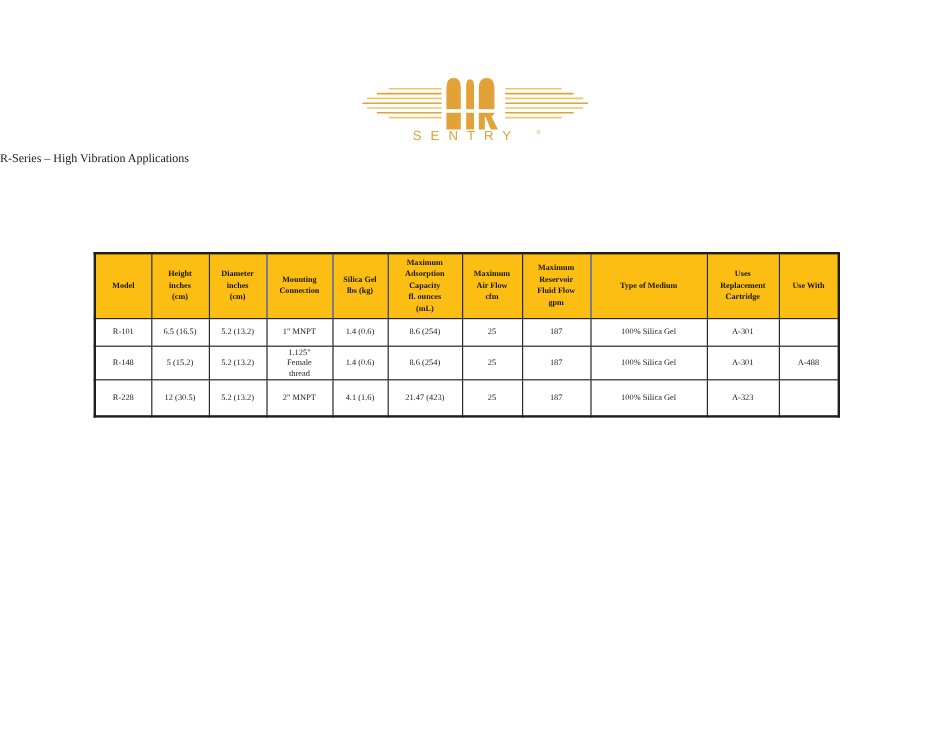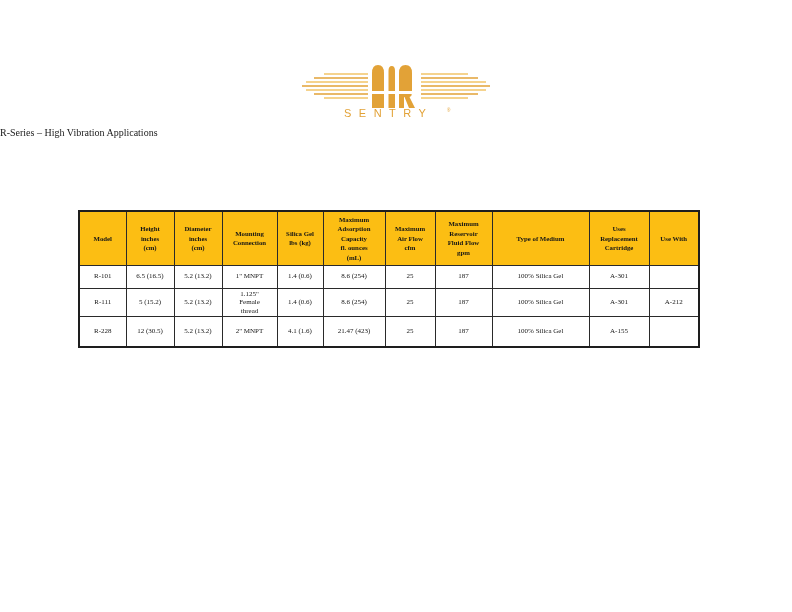--- a/index.html
+++ b/index.html
@@ -173,43 +173,43 @@
           <td>1" MNPT</td>
           <td>1.4 (0.6)</td>
           <td>8.6 (254)</td>
           <td>25</td>
           <td>187</td>
           <td>100% Silica Gel</td>
           <td>A-301</td>
           <td></td>
         </tr>
         <tr>
-          <td>R-111</td>
+          <td>R-148</td>
           <td>5 (15.2)</td>
           <td>5.2 (13.2)</td>
           <td>1.125"
 Female
 thread</td>
           <td>1.4 (0.6)</td>
           <td>8.6 (254)</td>
           <td>25</td>
           <td>187</td>
           <td>100% Silica Gel</td>
           <td>A-301</td>
-          <td>A-212</td>
+          <td>A-488</td>
         </tr>
         <tr>
           <td>R-228</td>
           <td>12 (30.5)</td>
           <td>5.2 (13.2)</td>
           <td>2" MNPT</td>
           <td>4.1 (1.6)</td>
           <td>21.47 (423)</td>
           <td>25</td>
           <td>187</td>
           <td>100% Silica Gel</td>
-          <td>A-155</td>
+          <td>A-323</td>
           <td></td>
         </tr>
       </tbody>
   </table>
 
 </div>
 
 </body></html>

